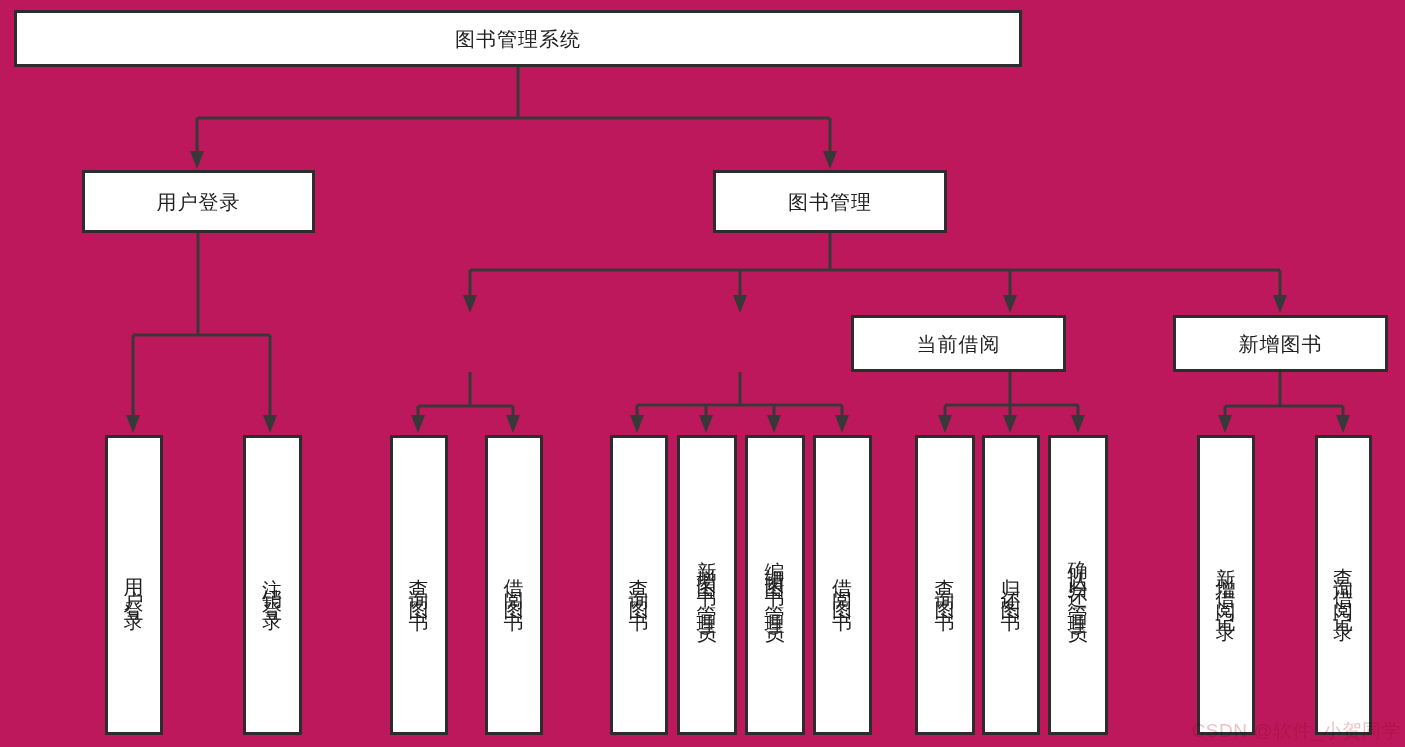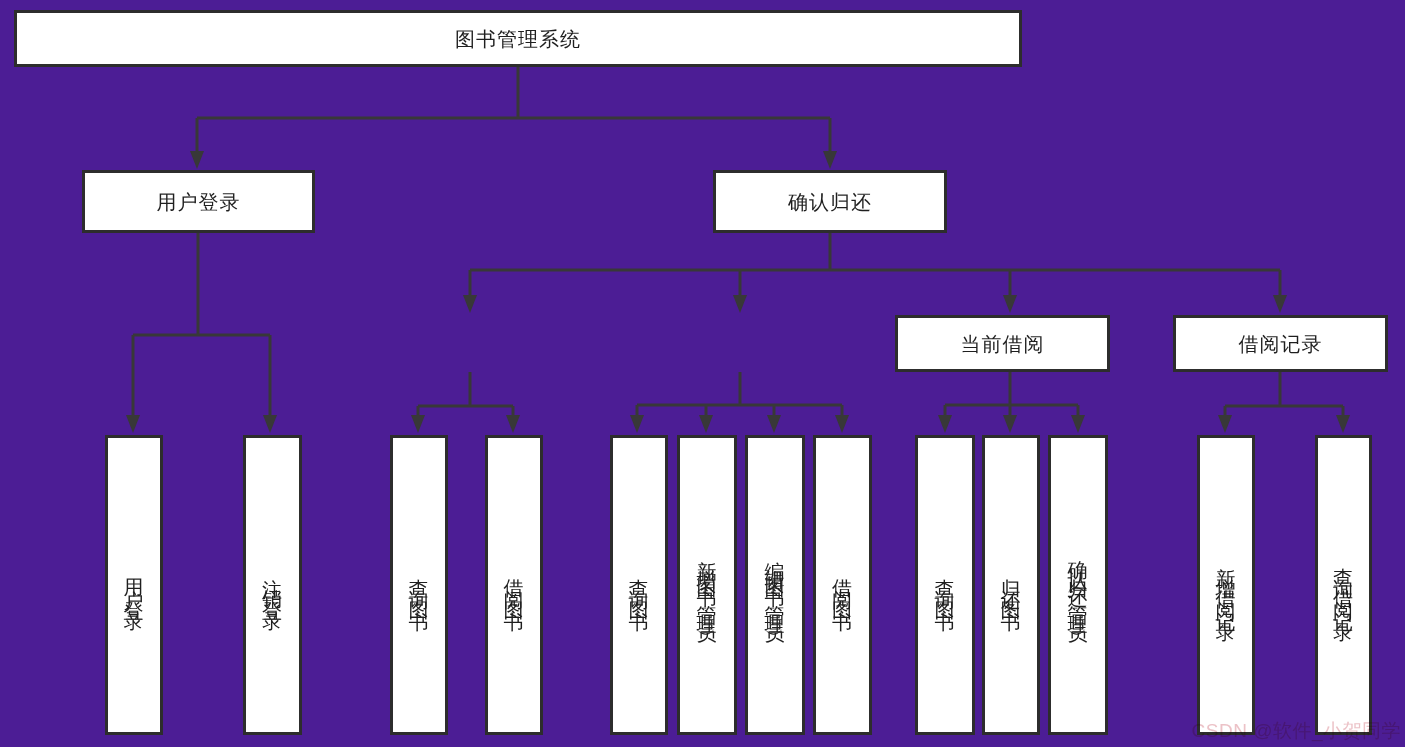--- a/index.html
+++ b/index.html
@@ -4,21 +4,21 @@
 <style>
   html, body {
     margin: 0;
     padding: 0;
     background: #ffffff;
   }
   #stage {
     position: relative;
     width: 1405px;
     height: 747px;
-    background: #4c1d95;
+    background: #be185d;
     overflow: hidden;
     font-family: "Liberation Sans", "DejaVu Sans", sans-serif;
   }
   #connectors {
     position: absolute;
     left: 0;
     top: 0;
     width: 1405px;
     height: 747px;
     pointer-events: none;
@@ -107,24 +107,24 @@
 
       <path d="M1280,372 V406 M1225,406 H1343"></path>
       <path d="M1225,406 V427" marker-end="url(#arr)"></path>
       <path d="M1343,406 V427" marker-end="url(#arr)"></path>
     </g>
   </svg>
 
   <div class="hbox" style="left:14px;top:10px;width:1008px;height:57px">图书管理系统</div>
 
   <div class="hbox" style="left:82px;top:170px;width:233px;height:63px">用户登录</div>
-  <div class="hbox" style="left:713px;top:170px;width:234px;height:63px">确认归还</div>
+  <div class="hbox" style="left:713px;top:170px;width:234px;height:63px">图书管理</div>
 
-  <div class="hbox" style="left:895px;top:315px;width:215px;height:57px">当前借阅</div>
-  <div class="hbox" style="left:1173px;top:315px;width:215px;height:57px">借阅记录</div>
+  <div class="hbox" style="left:851px;top:315px;width:215px;height:57px">当前借阅</div>
+  <div class="hbox" style="left:1173px;top:315px;width:215px;height:57px">新增图书</div>
 
   <div class="vbox" style="left:105px;width:58px">用户登录</div>
   <div class="vbox" style="left:243px;width:59px">注销登录</div>
 
   <div class="vbox" style="left:390px;width:58px">查询图书</div>
   <div class="vbox" style="left:485px;width:58px">借阅图书</div>
 
   <div class="vbox" style="left:610px;width:58px">查询图书</div>
   <div class="vbox tight" style="left:677px;width:60px">新增图书（管理员）</div>
   <div class="vbox tight" style="left:745px;width:60px">编辑图书（管理员）</div>

